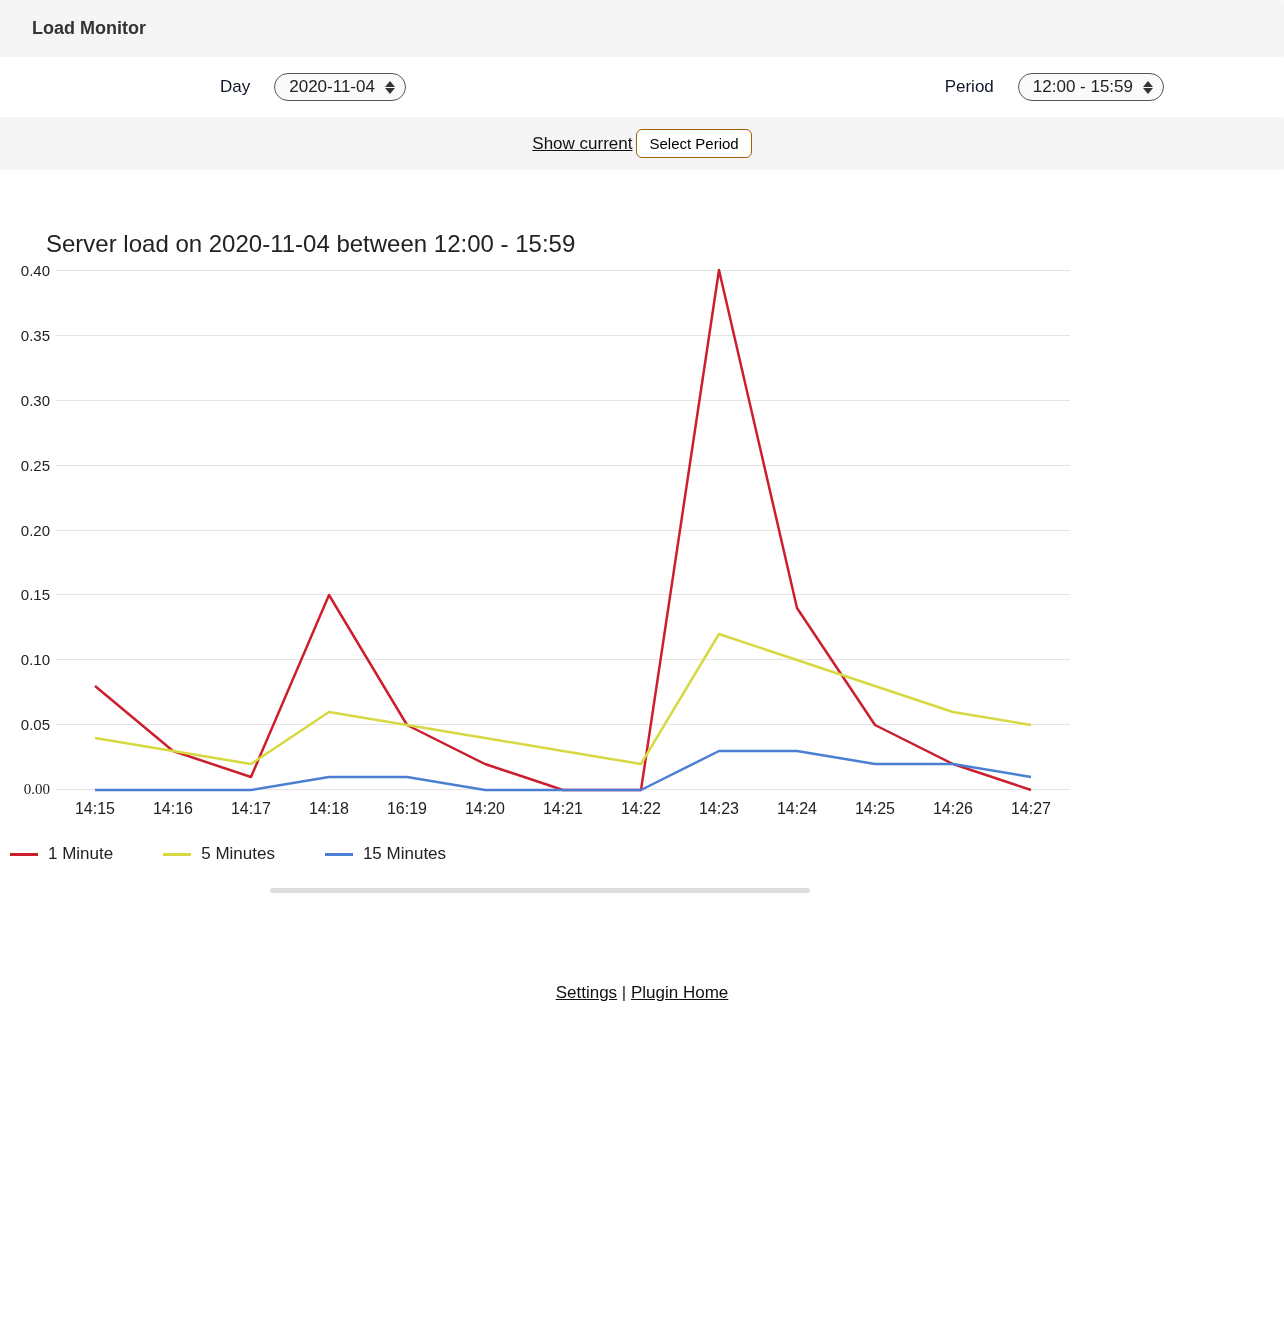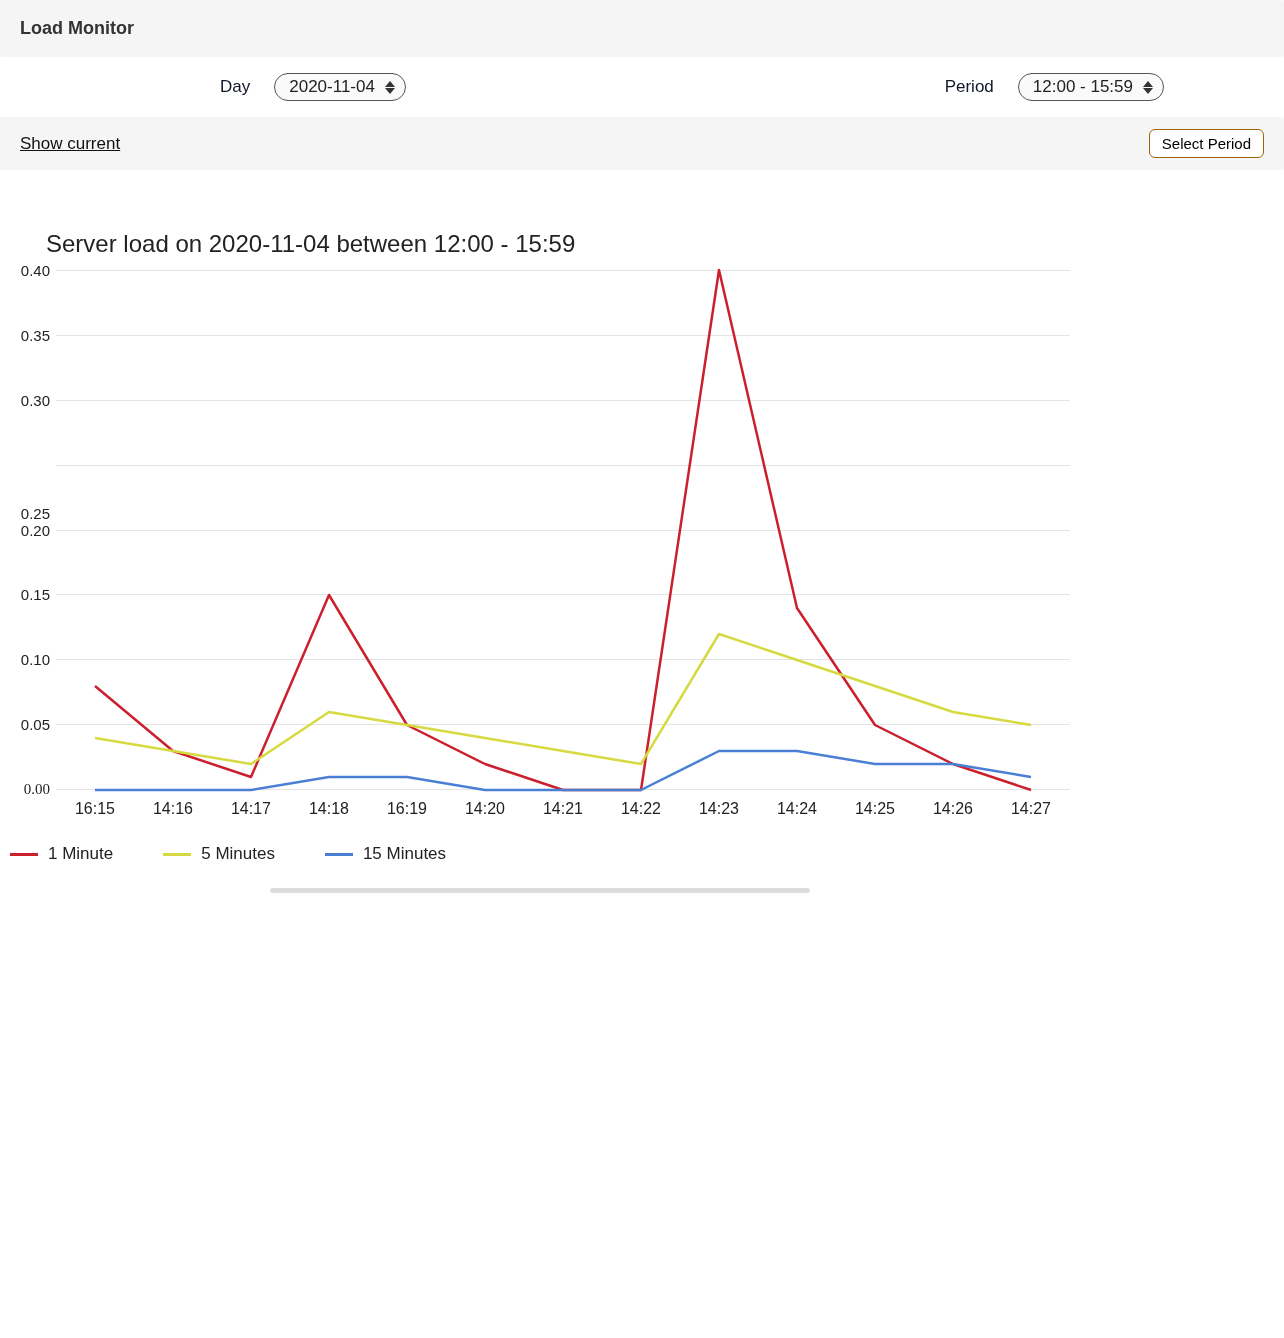--- a/index.html
+++ b/index.html
@@ -7,21 +7,21 @@
     margin: 0;
     padding: 0;
     font-family: "Helvetica Neue", Arial, sans-serif;
     font-size: 15px;
     color: #222;
     background: #fff;
     width: 1284px;
   }
   .title-bar {
     background: #f5f5f5;
-    padding: 18px 20px;
+    padding: 18px 32px;
     border-radius: 2px;
   }
   .title-bar h1 {
     margin: 0;
     font-size: 18px;
     font-weight: bold;
     color: #333;
   }
   .controls-row {
     display: flex;
@@ -52,21 +52,21 @@
     display: inline-flex;
     flex-direction: column;
     gap: 1px;
     line-height: 0;
   }
   .select-caret svg { display:block; }
   .actions-bar {
     background: #f5f5f5;
     padding: 12px 20px;
     display: flex;
-    justify-content: space-between;
+    justify-content: center;
     align-items: center;
     gap: 4px;
     border-radius: 2px;
   }
   .link {
     color: #111;
     text-decoration: underline;
     font-size: 17px;
     cursor: pointer;
   }
@@ -221,36 +221,36 @@
           <div class="y-tick" style="top: 100%; font-family: Liberation Serif, serif;">0.00</div>
           <div class="grid-line" style="top: 87.5%;"></div>
           <div class="y-tick" style="top: 87.5%;">0.05</div>
           <div class="grid-line" style="top: 75%;"></div>
           <div class="y-tick" style="top: 75%;">0.10</div>
           <div class="grid-line" style="top: 62.5%;"></div>
           <div class="y-tick" style="top: 62.5%;">0.15</div>
           <div class="grid-line" style="top: 50%;"></div>
           <div class="y-tick" style="top: 50%;">0.20</div>
           <div class="grid-line" style="top: 37.5%;"></div>
-          <div class="y-tick" style="top: 37.5%; margin-top: 48px;">0.25</div>
+          <div class="y-tick" style="top: 37.5%;">0.25</div>
           <div class="grid-line" style="top: 25%;"></div>
           <div class="y-tick" style="top: 25%;">0.30</div>
           <div class="grid-line" style="top: 12.5%;"></div>
           <div class="y-tick" style="top: 12.5%;">0.35</div>
           <div class="grid-line" style="top: 0%;"></div>
           <div class="y-tick" style="top: 0%;">0.40</div>
         </div>
       <svg class="lines" id="lines" preserveAspectRatio="none" viewBox="0 0 1014 520">
           <polyline points="39.0,416.0 117.0,481.0 195.0,507.0 273.0,325.0 351.0,455.0 429.0,494.0 507.0,520.0 585.0,520.0 663.0,0.0 741.0,338.0 819.0,455.0 897.0,494.0 975.0,520.0" fill="none" stroke="#cc1f2d" stroke-width="2.5" stroke-linejoin="round"></polyline>
           <polyline points="39.0,468.0 117.0,481.0 195.0,494.0 273.0,442.0 351.0,455.0 429.0,468.0 507.0,481.0 585.0,494.0 663.0,364.0 741.0,390.0 819.0,416.0 897.0,442.0 975.0,455.0" fill="none" stroke="#d6d940" stroke-width="2.5" stroke-linejoin="round"></polyline>
           <polyline points="39.0,520.0 117.0,520.0 195.0,520.0 273.0,507.0 351.0,507.0 429.0,520.0 507.0,520.0 585.0,520.0 663.0,481.0 741.0,481.0 819.0,494.0 897.0,494.0 975.0,507.0" fill="none" stroke="#4a7fd4" stroke-width="2.5" stroke-linejoin="round"></polyline>
         </svg>
     </div>
     <div class="x-ticks" id="x-ticks">
-        <div class="x-tick">16:15</div>
+        <div class="x-tick">14:15</div>
         <div class="x-tick">14:16</div>
         <div class="x-tick">14:17</div>
         <div class="x-tick">14:18</div>
         <div class="x-tick">16:19</div>
         <div class="x-tick">14:20</div>
         <div class="x-tick">14:21</div>
         <div class="x-tick">14:22</div>
         <div class="x-tick">14:23</div>
         <div class="x-tick">14:24</div>
         <div class="x-tick">14:25</div>
@@ -271,13 +271,16 @@
         <span class="legend-swatch" id="sw15" style="background: rgb(74, 127, 212);"></span>
         <span>15 Minutes</span>
       </div>
     </div>
 
     <div class="hscroll-track"></div>
   </div>
 </div>
 
 <div class="footer">
+  <div class="footer-links">
+    <a>Settings</a><span> | </span><a>Plugin Home</a>
+  </div>
 </div>
 
 </body></html>

